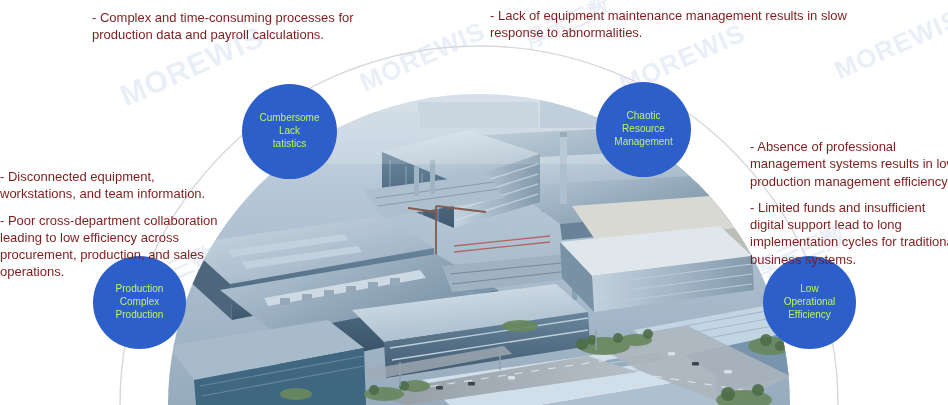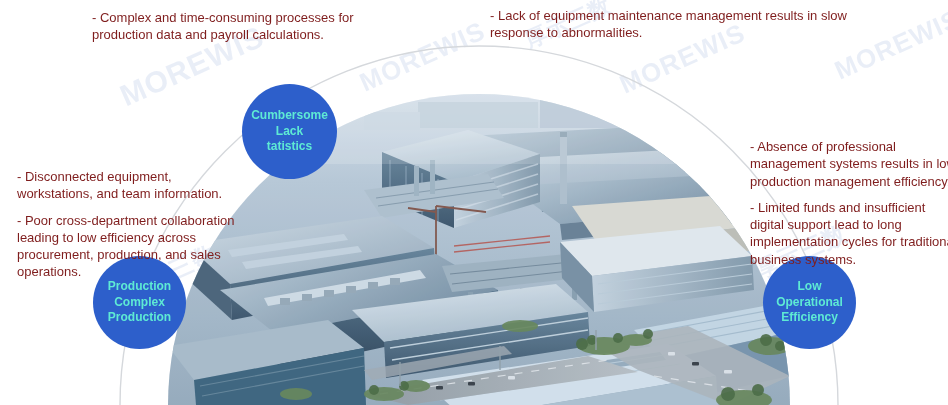--- a/index.html
+++ b/index.html
@@ -61,27 +61,27 @@
   .photo {
     position: absolute;
     inset: 0;
   }
 
   
   .node {
     position: absolute;
     border-radius: 50%;
     background: var(--node-blue);
-    color: #5eead4;
+    color: #bef264;
     display: flex;
     align-items: center;
     justify-content: center;
     text-align: center;
-    font-weight: 700;
-    font-size: 12px;
+    font-weight: 400;
+    font-size: 10px;
     line-height: 1.28;
     z-index: 6;
     box-sizing: border-box;
     padding: 2px;
     cursor: pointer;
   }
   .node-label { display: block; }
 
   
   .callout {
@@ -92,21 +92,21 @@
     line-height: 1.33;
     font-family: "Liberation Sans", "DejaVu Sans", sans-serif;
   }
   .callout p {
     margin: 0 0 9px 0;
   }
   .callout p:last-child { margin-bottom: 0; }
 
   #callout-top-left   { left: 92px;  top: 9px;   width: 305px; }
   #callout-top-right  { left: 490px; top: 7px;   width: 400px; }
-  #callout-mid-left   { left: 0px;   top: 168px; width: 228px; margin-left: 17px; }
+  #callout-mid-left   { left: 0px;   top: 168px; width: 228px; }
   #callout-mid-right  { left: 750px; top: 138px; width: 212px; }
 </style>
 </head>
 <body>
 
 <div id="stage">
 
   <div class="wm-layer">
     <span class="wm" style="left:115px; top:82px; font-size:30px; transform:rotate(-24deg);">MOREWIS</span>
     <span class="wm" style="left:355px; top:70px; font-size:26px; transform:rotate(-24deg);">MOREWIS</span>
@@ -373,20 +373,27 @@
   </div>
 
   <div class="node" id="node-0" style="--node-blue:#2d5fcb; left:242px; top:84px; width:95px; height:95px;">
     <span>
       <span class="node-label">Cumbersome</span>
       <span class="node-label">Lack</span>
       <span class="node-label">tatistics</span>
     </span>
   </div>
 
+  <div class="node" id="node-1" style="--node-blue:#2d5fcb; left:596px; top:82px; width:95px; height:95px;">
+    <span>
+      <span class="node-label">Chaotic</span>
+      <span class="node-label">Resource</span>
+      <span class="node-label">Management</span>
+    </span>
+  </div>
 
   <div class="node" id="node-2" style="--node-blue:#2d5fcb; left:93px; top:256px; width:93px; height:93px;">
     <span>
       <span class="node-label">Production</span>
       <span class="node-label">Complex</span>
       <span class="node-label">Production</span>
     </span>
   </div>
 
   <div class="node" id="node-3" style="--node-blue:#2d5fcb; left:763px; top:256px; width:93px; height:93px;">

